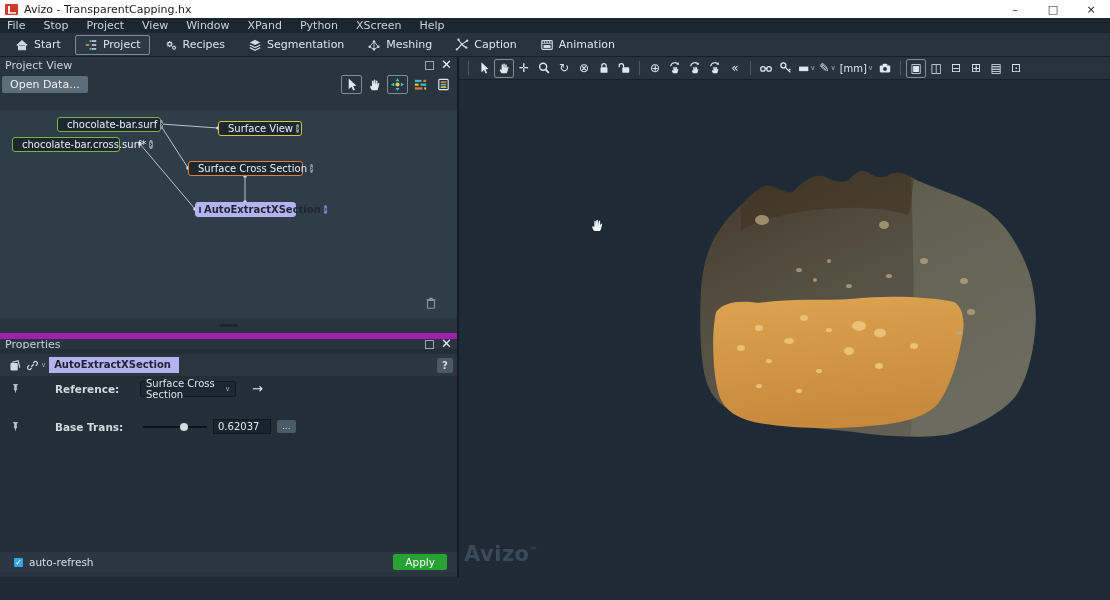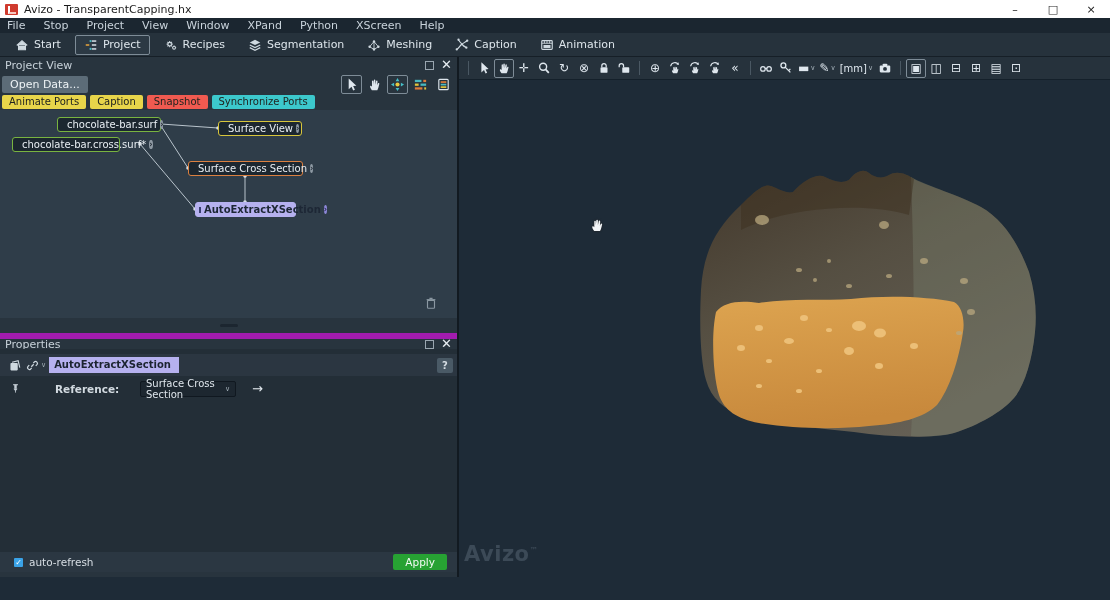--- a/index.html
+++ b/index.html
@@ -265,26 +265,20 @@
             <svg viewBox="0 0 16 16">
               <rect x="3" y="2.5" width="10" height="11" rx="1" fill="none" stroke="currentColor" stroke-width="1.2"></rect>
               <rect x="5" y="4.5" width="6" height="1.8" fill="#e07b39"></rect>
               <rect x="5" y="7.2" width="6" height="1.8" fill="#49b8c0"></rect>
               <rect x="5" y="9.9" width="6" height="1.8" fill="#e0c33c"></rect>
             </svg>
           </div>
         </div>
     </div>
 
-    <div class="pv-pills" id="pv-pills">
-        <div class="pill" style="background: rgb(232, 213, 74);">Animate Ports</div>
-        <div class="pill" style="background: rgb(232, 213, 74);">Caption</div>
-        <div class="pill" style="background: rgb(240, 90, 80);">Snapshot</div>
-        <div class="pill" style="background: rgb(60, 200, 204);">Synchronize Ports</div>
-      </div>
 
     <div class="graph" id="graph">
         <svg class="wires" width="457" height="208">
           <line x1="161" y1="14" x2="218" y2="18" stroke="#b9c4cc" stroke-width="1"></line>
           <circle cx="161" cy="14" r="1.8" fill="#d7dee4"></circle>
           <circle cx="218" cy="18" r="1.8" fill="#d7dee4"></circle>
           <line x1="161" y1="16" x2="188" y2="58" stroke="#b9c4cc" stroke-width="1"></line>
           <circle cx="161" cy="16" r="1.8" fill="#d7dee4"></circle>
           <circle cx="188" cy="58" r="1.8" fill="#d7dee4"></circle>
           <line x1="140" y1="34" x2="195" y2="99" stroke="#b9c4cc" stroke-width="1"></line>
@@ -375,20 +369,39 @@
         <span class="prop-ctl">
           <span class="dropdown" style="width:96px">
             <span>Surface Cross Section</span>
             <span class="chev" style="margin-left:auto">∨</span>
           </span>
           <span style="font-size:13px;color:#e4ebf0;margin-left:10px">→</span>
         </span>
       </div>
 
 
+      <div class="prop-row" style="top:68px">
+        <span class="pin ico">
+            <svg viewBox="0 0 16 16">
+              <line x1="4.5" y1="2.5" x2="11.5" y2="2.5" stroke="currentColor" stroke-width="1.6"></line>
+              <rect x="6.2" y="2.5" width="3.6" height="6" fill="currentColor"></rect>
+              <path d="M5 8.5 H11 L8 12 Z" fill="currentColor"></path>
+              <line x1="8" y1="11" x2="8" y2="14" stroke="currentColor" stroke-width="1.2"></line>
+            </svg>
+          </span>
+        <span class="plabel">Base Trans:</span>
+        <span class="prop-ctl" style="left:143px">
+          <span class="slider">
+            <span class="track"></span>
+            <span class="handle" id="slider-handle" style="left: 58%;"></span>
+          </span>
+          <input class="val-input" value="0.62037" style="">
+          <span class="btn-dots">...</span>
+        </span>
+      </div>
     </div>
 
     <div class="apply-row">
       <span class="checkbox">✓</span>
       <span class="cb-label">auto-refresh</span>
       <span class="btn-apply">Apply</span>
     </div>
   </div>
 
   <div class="abs vdivider"></div>

